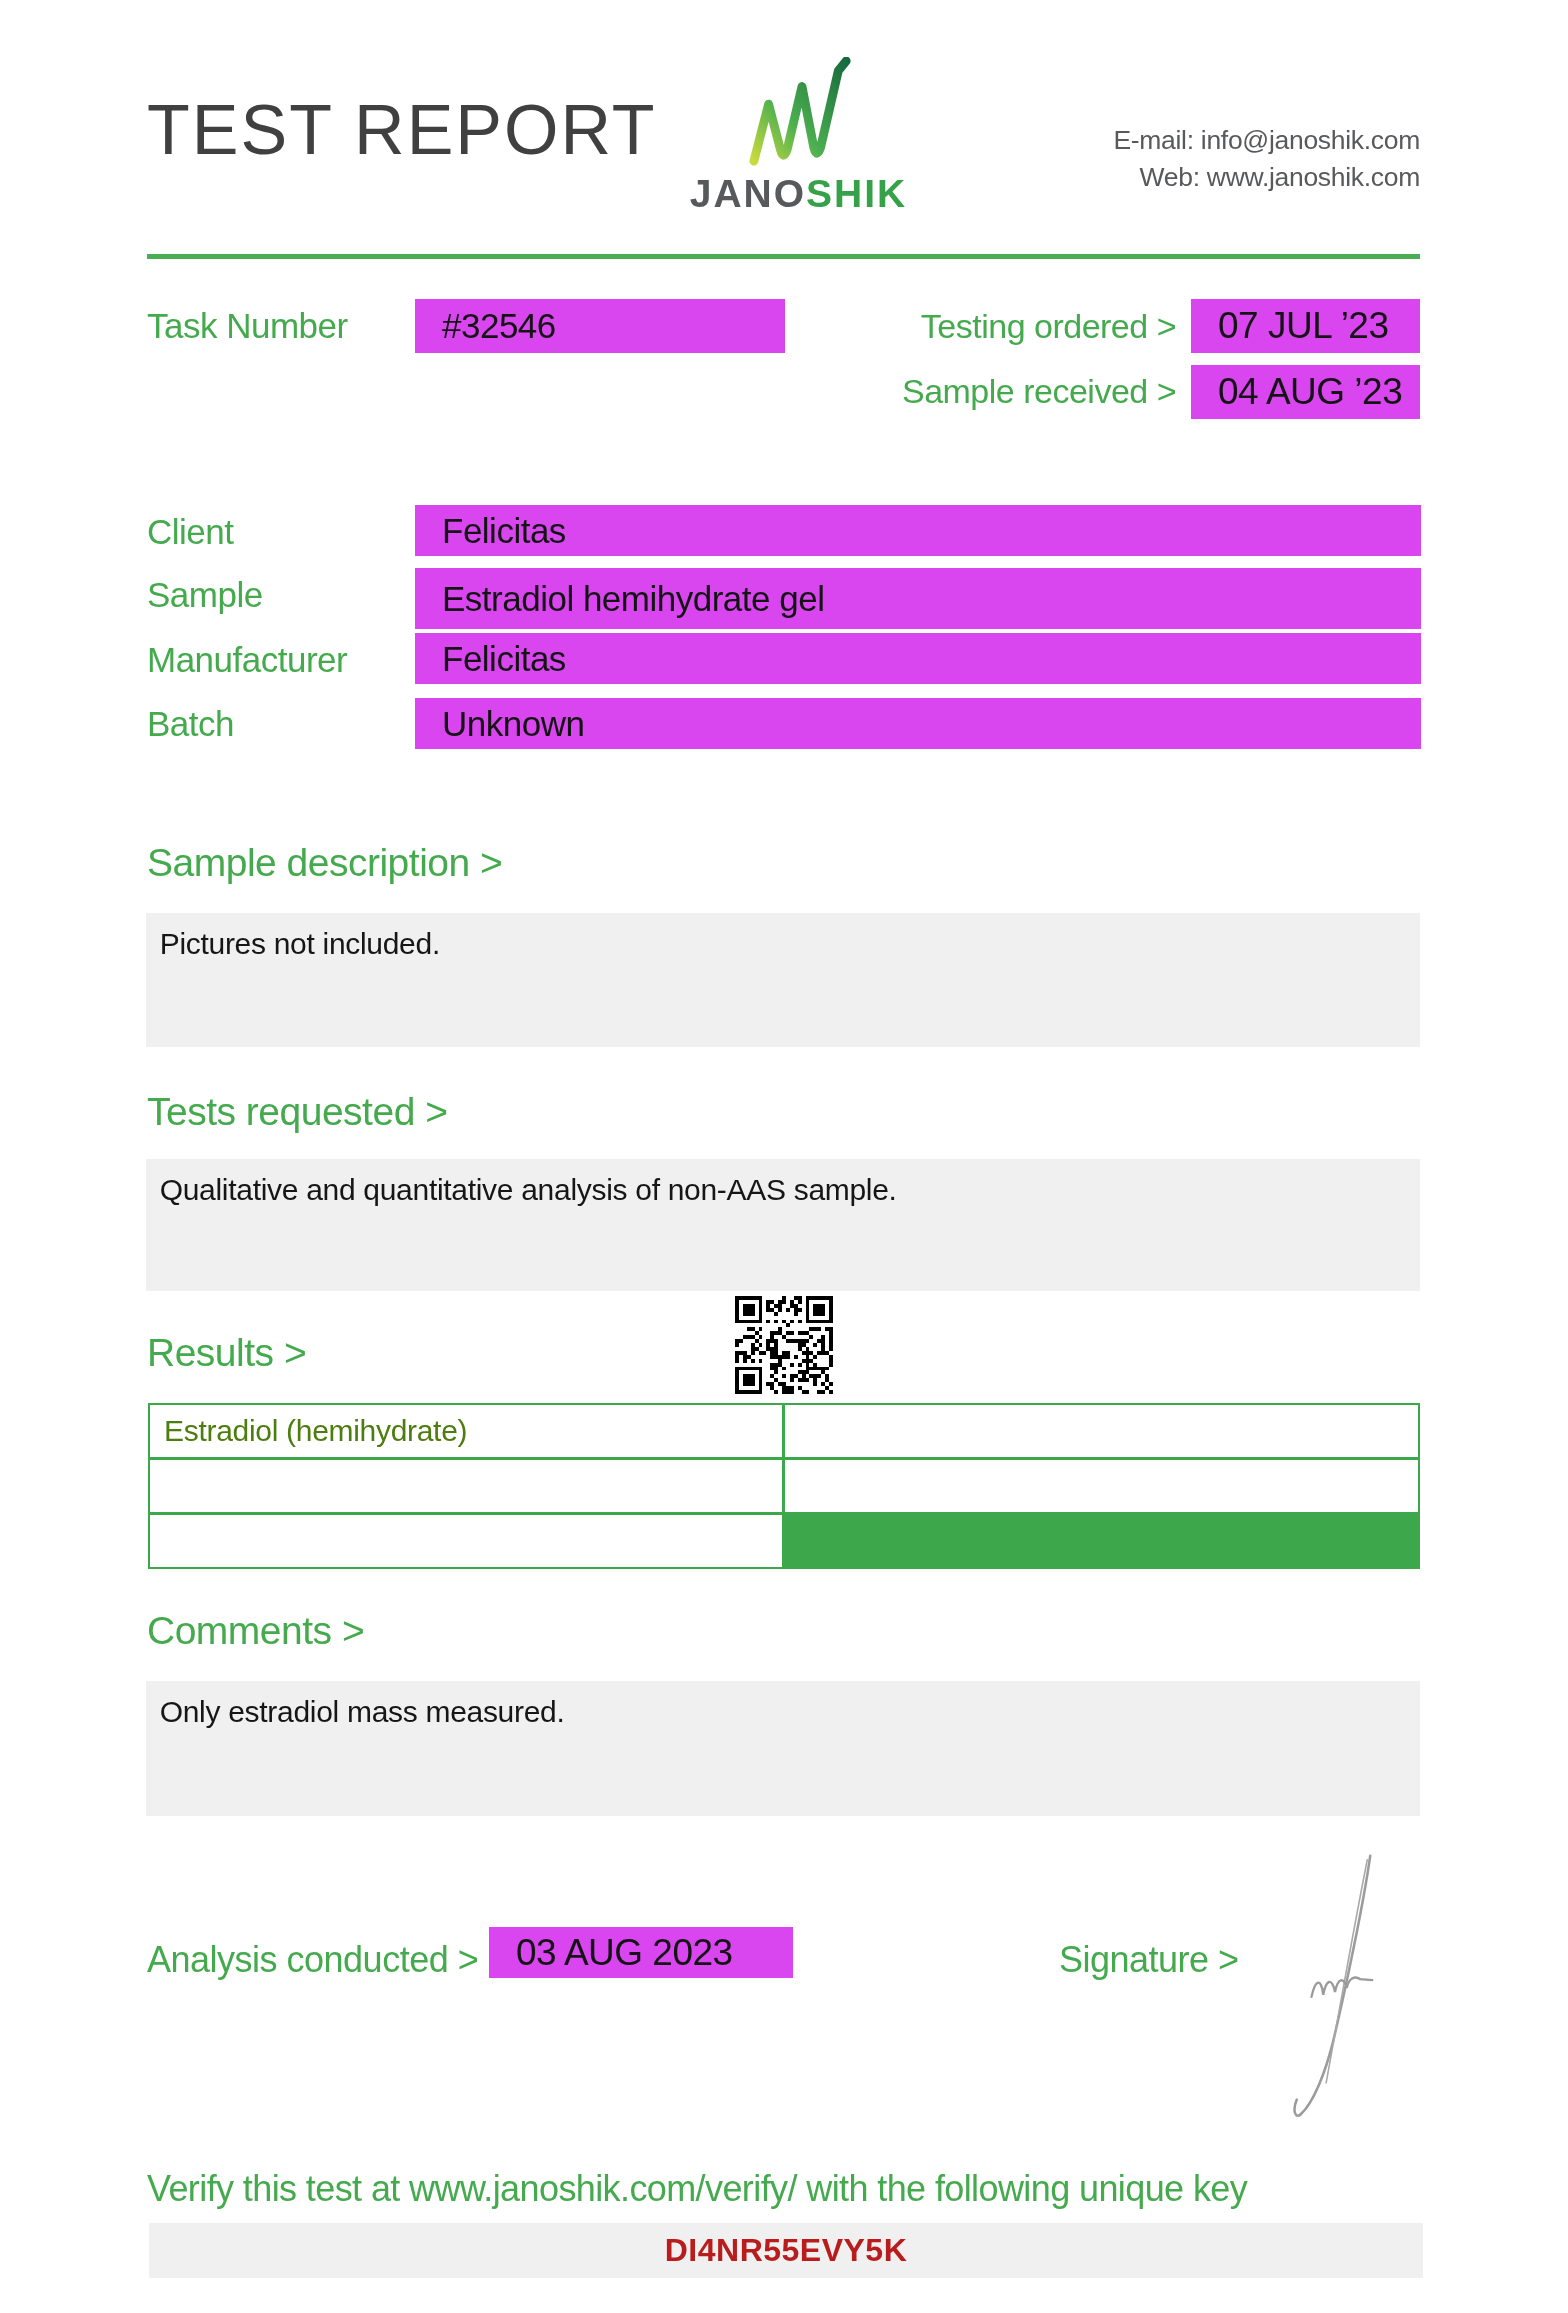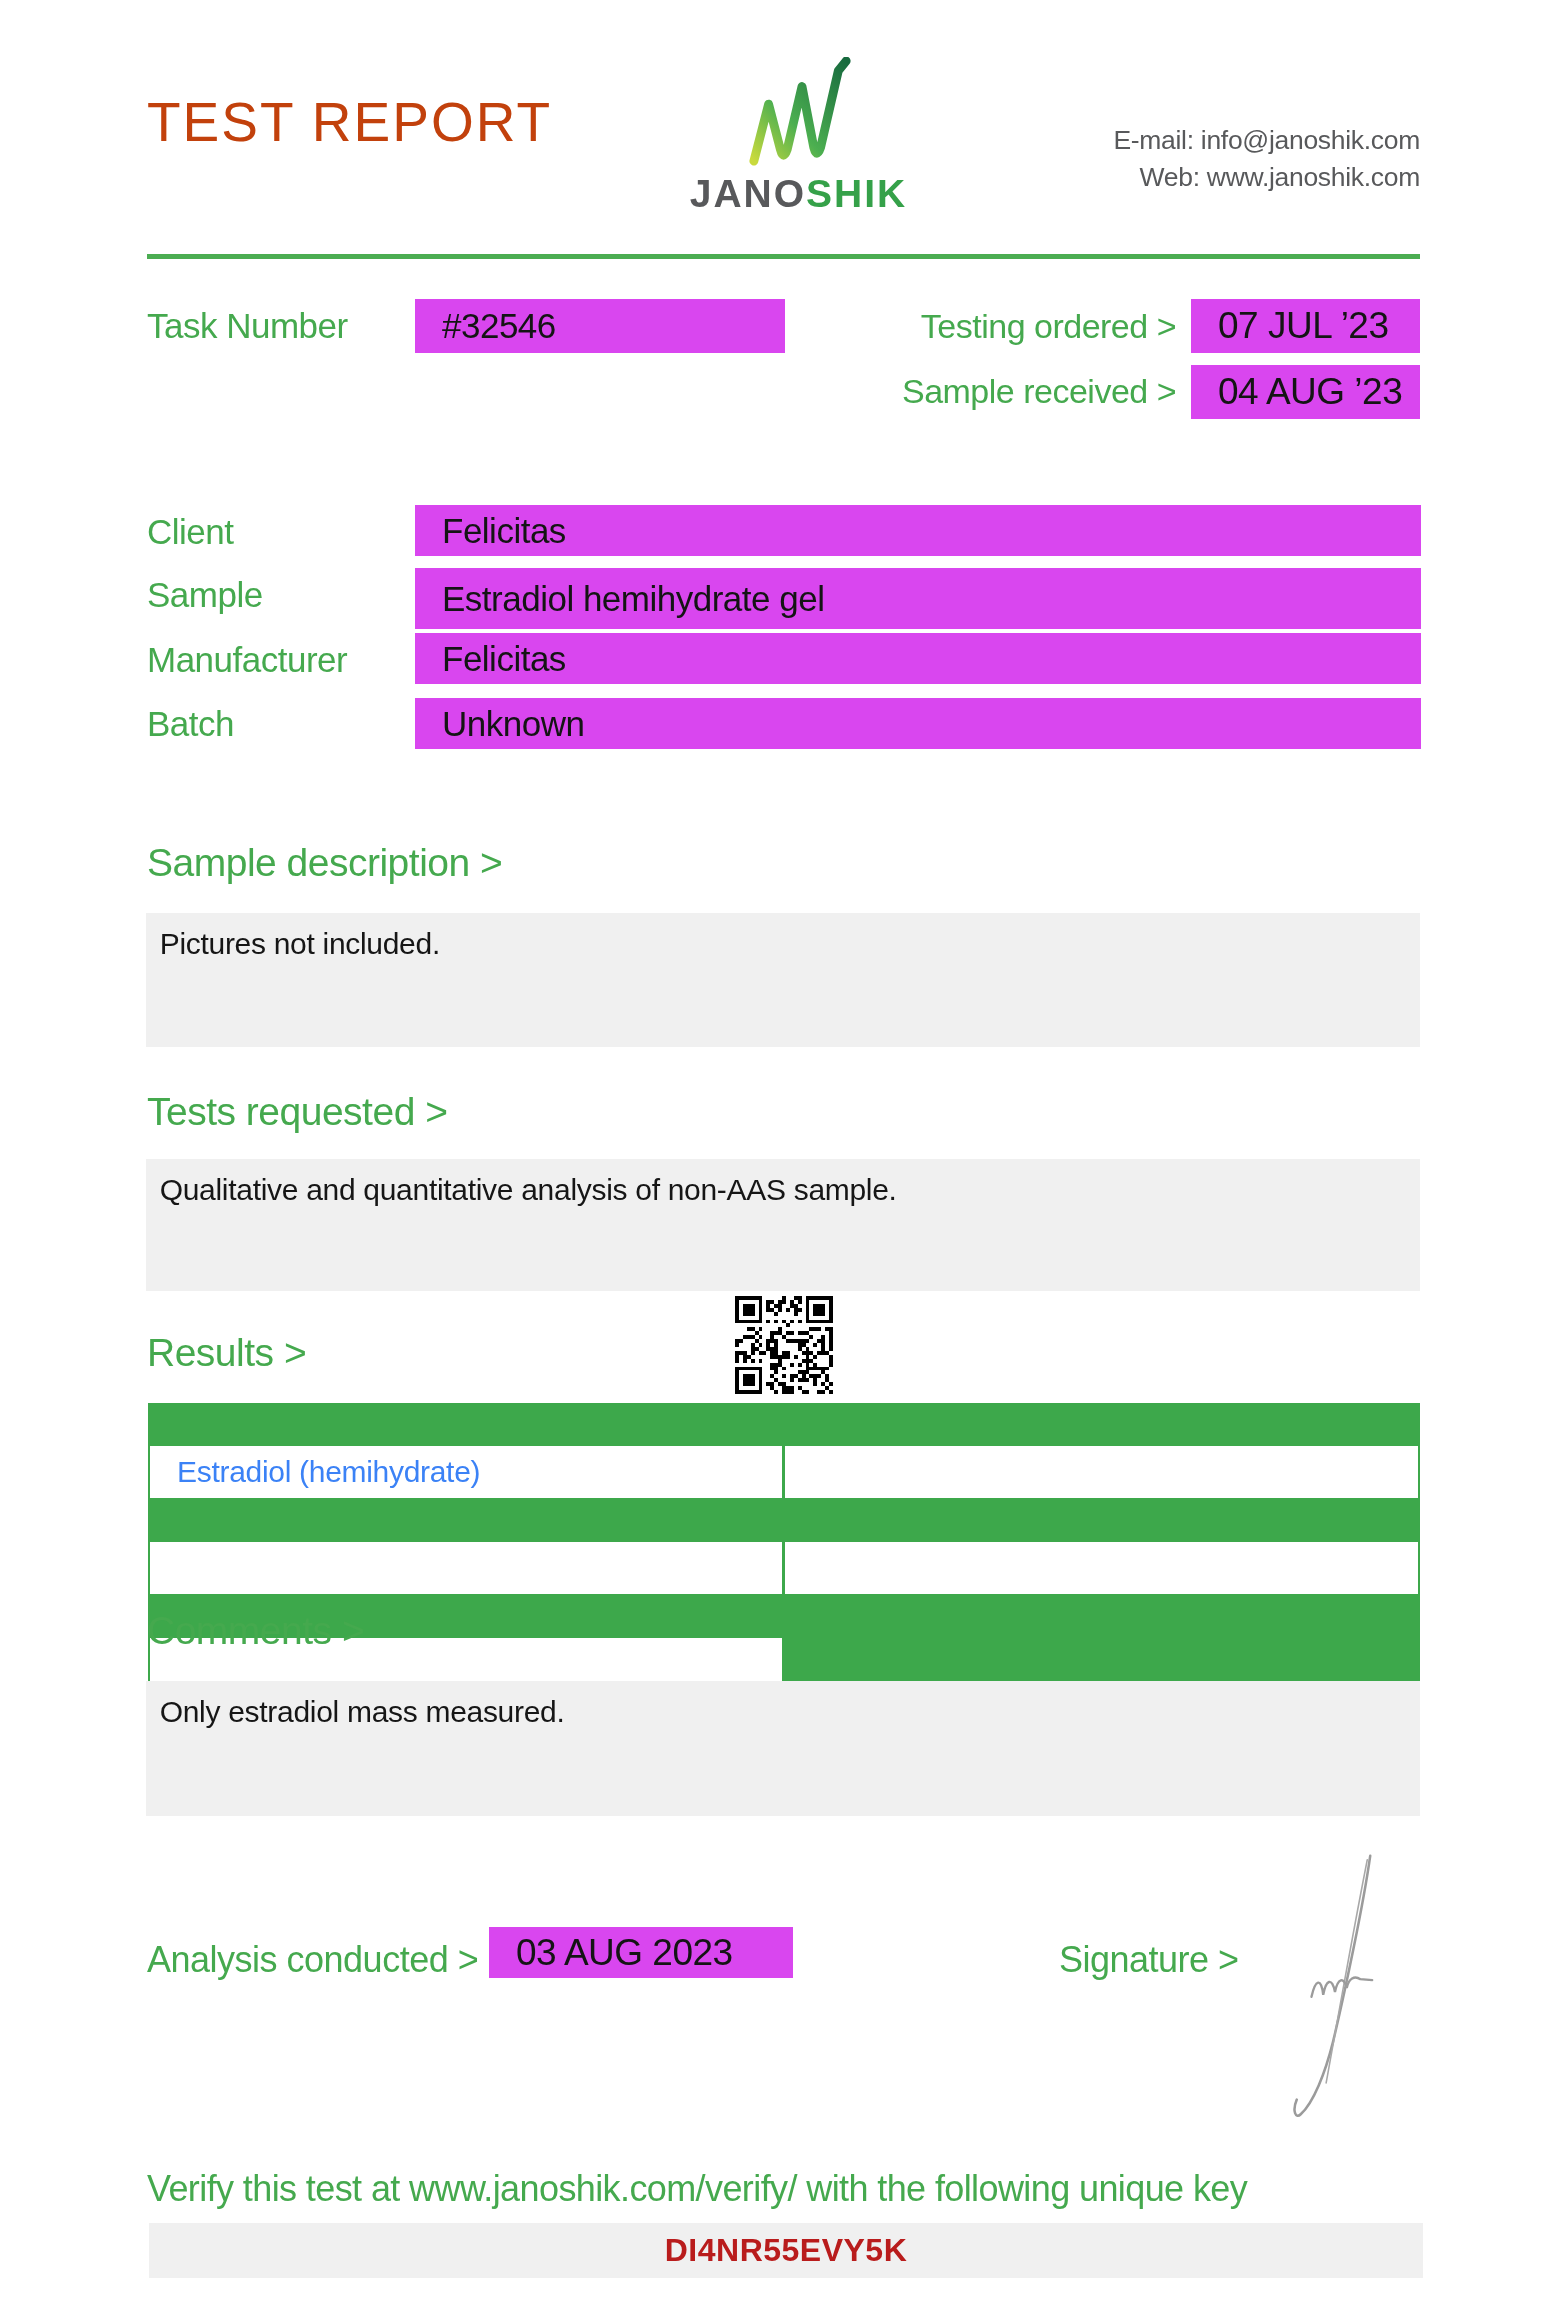--- a/index.html
+++ b/index.html
@@ -8,32 +8,32 @@
     font-family:"Liberation Sans","DejaVu Sans",sans-serif;
     color:#1c1c1c;overflow:hidden;
   }
   .abs{position:absolute;}
   .label-green{font-size:35px;color:#45a94e;letter-spacing:-0.5px;}
   .value-box{background:#d946ef;font-size:35px;color:#141414;
     display:flex;align-items:center;padding-left:27px;box-sizing:border-box;letter-spacing:-0.5px;}
   .section-heading{font-size:39px;color:#45a94e;letter-spacing:-0.5px;}
   .big-box{background:#f0f0f0;box-sizing:border-box;padding:13.7px 13.7px 0 13.7px;
     font-size:30px;color:#161616;letter-spacing:-0.3px;}
-  .title{font-size:55px;color:#c2410c;letter-spacing:2px;white-space:nowrap;}
+  .title{font-size:70px;color:#404040;letter-spacing:2px;white-space:nowrap;}
   .contact{font-size:26.5px;color:#58595b;text-align:right;line-height:37px;letter-spacing:-0.3px;}
   .logo-text{font-size:39px;font-weight:700;color:#58595b;letter-spacing:2px;text-align:center;white-space:nowrap;}
   .logo-text .shik{color:#35a149;}
   .rule{background:#4bad52;}
   .date-label{font-size:34px;color:#45a94e;text-align:right;letter-spacing:-0.5px;}
   .results-table{
     border:2.9px solid #3da84b;display:grid;
     grid-template-columns:632px 1fr;background:#3da84b;grid-gap:2.9px;box-sizing:border-box;
   }
   .results-table .cell{background:#fff;height:52px;display:flex;align-items:center;
-    padding-left:27px;font-size:30px;color:#3b82f6;letter-spacing:-0.3px;margin-top:41px;}
+    padding-left:14px;font-size:30px;color:#4d7c0f;letter-spacing:-0.3px;}
   .verify{font-size:36px;color:#45a94e;white-space:nowrap;letter-spacing:-0.6px;margin-top:12px;}
   .key-box{background:#f0f0f0;display:flex;align-items:center;justify-content:center;
     font-size:32px;color:#b91c1c;letter-spacing:0.5px;font-weight:bold;}
 </style>
 </head>
 <body>
 
 <div id="page">
 
   <div class="abs title" style="left:147px;top:90px;">TEST REPORT</div>

